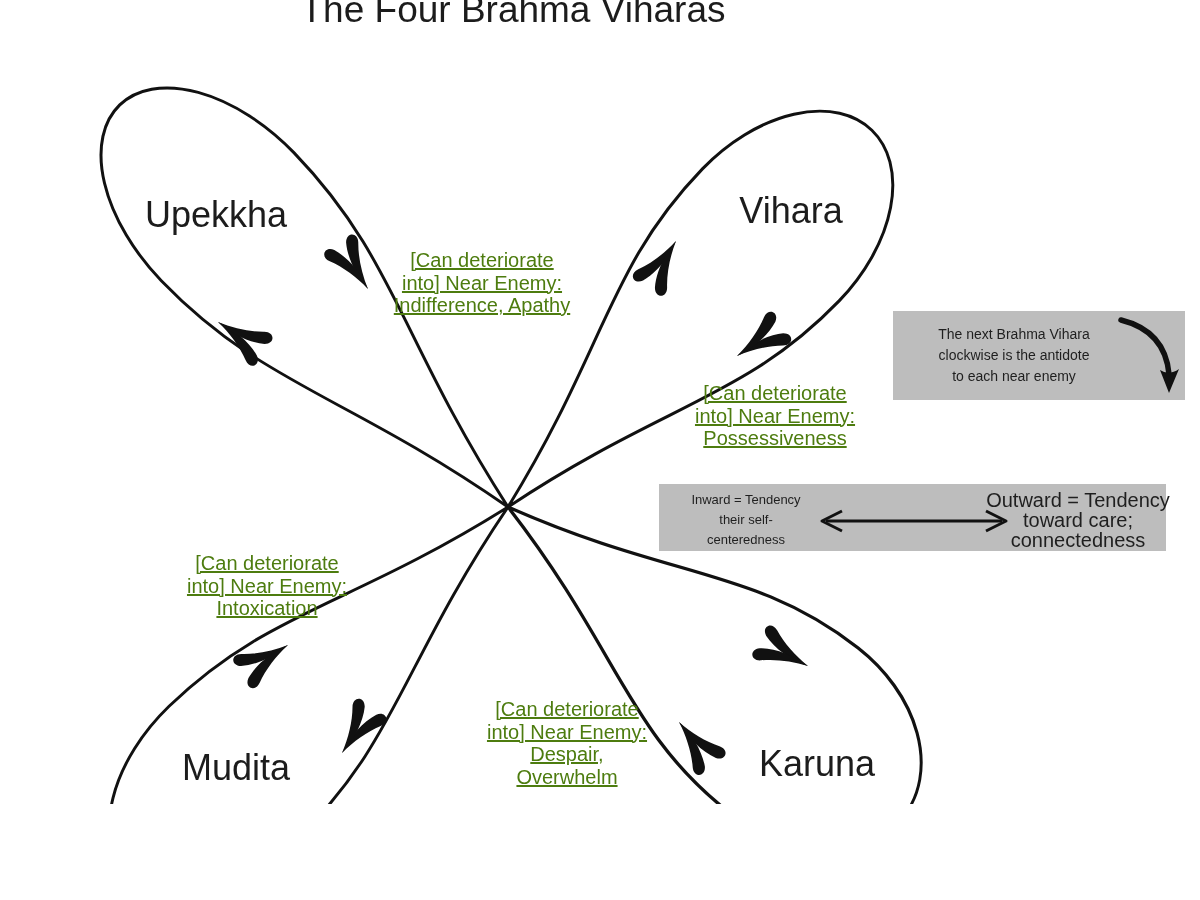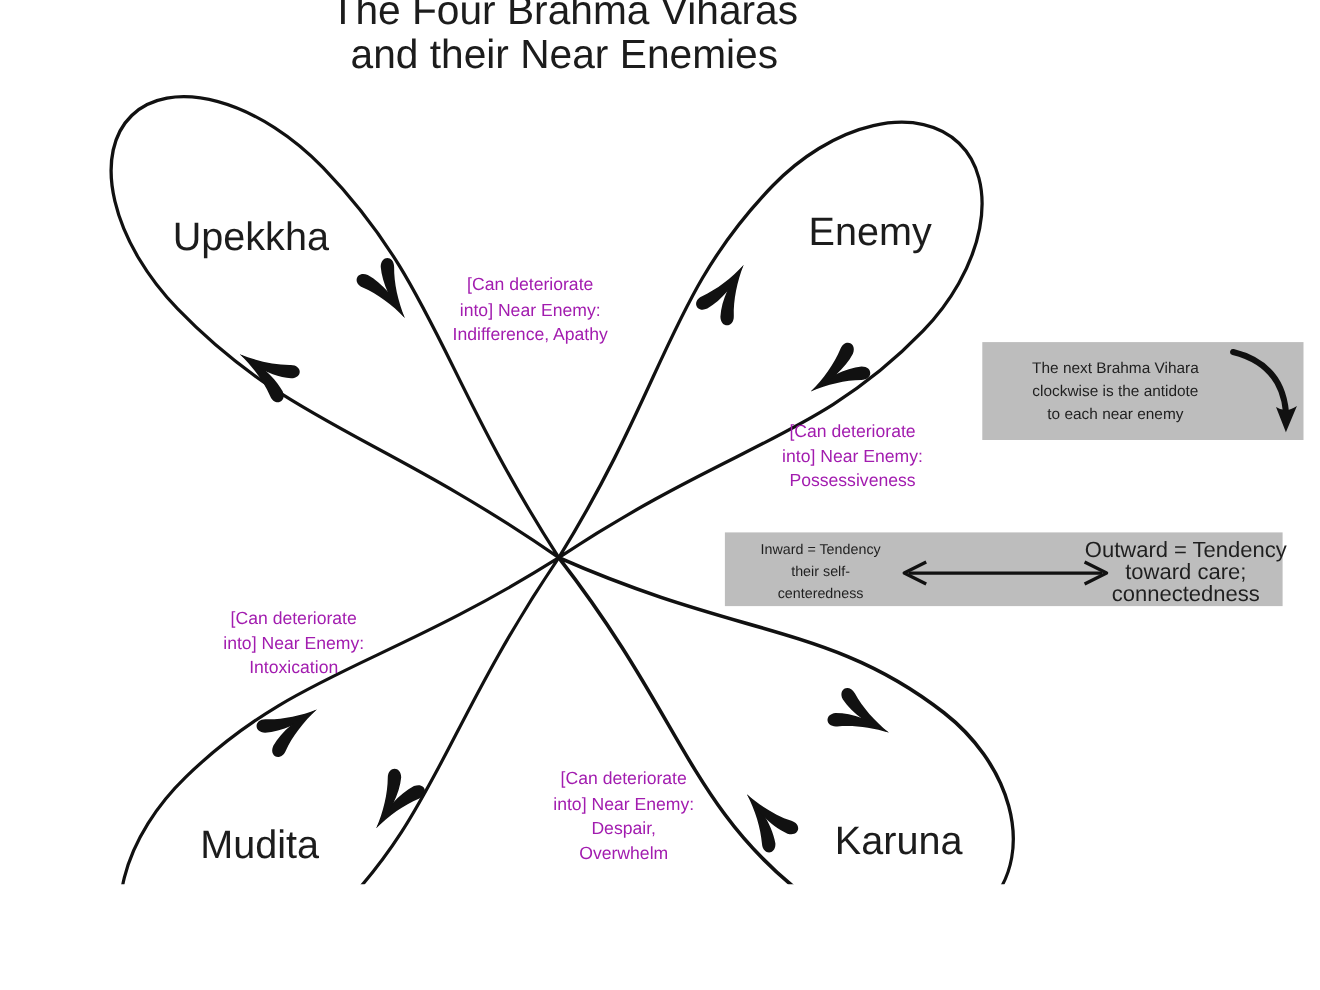--- a/index.html
+++ b/index.html
@@ -9,21 +9,21 @@
     font-family:"Liberation Sans", sans-serif;
     color:#212121;
   }
   .abs { position:absolute; }
   .centered { transform:translateX(-50%); text-align:center; }
   .title {
     left:513px; top:-10px; line-height:40px; font-size:37px;
     color:#1c1c1c; white-space:nowrap;
   }
   .petal-label { font-size:36px; color:#1c1c1c; white-space:nowrap; }
-  .ne { font-size:16px; line-height:22.5px; color:#a21caf; white-space:nowrap; }
+  .ne { font-size:20px; line-height:22.5px; color:#4d7c0f; white-space:nowrap;text-decoration:underline; }
   .callout { background:#bdbdbd; z-index:1; }
   .callout-text { position:absolute; font-size:14px; line-height:21px; color:#1f1f1f; white-space:nowrap; }
   svg.diagram { position:absolute; left:0; top:0; z-index:2; pointer-events:none; }
   .txt { z-index:3; }
 </style>
 </head>
 <body>
 
 <div class="stage">
 
@@ -64,25 +64,24 @@
 
     <g>
       <path d="M 826 521 L 1002 521" fill="none" stroke="#111111" stroke-width="3"></path>
       <path d="M 842 511 L 822 521 L 842 531" fill="none" stroke="#111111" stroke-width="3" stroke-linejoin="round"></path>
       <path d="M 986 511 L 1006 521 L 986 531" fill="none" stroke="#111111" stroke-width="3" stroke-linejoin="round"></path>
     </g>
   </svg>
 
   <div class="abs centered title txt">
     <div>The Four Brahma Viharas</div>
-    <div>and their Near Enemies</div>
   </div>
 
-  <div class="abs centered petal-label txt" style="left:228px; top:194px">Upekkha</div>
-  <div class="abs centered petal-label txt" style="left:791px; top:190px">Enemy</div>
+  <div class="abs centered petal-label txt" style="left:216px; top:194px">Upekkha</div>
+  <div class="abs centered petal-label txt" style="left:791px; top:190px">Vihara</div>
   <div class="abs centered petal-label txt" style="left:236px; top:747px">Mudita</div>
   <div class="abs centered petal-label txt" style="left:817px; top:743px">Karuna</div>
 
   <div class="abs centered ne txt" style="left:482px; top:249px">
     <div>[Can deteriorate</div>
     <div>into] Near Enemy:</div>
     <div>Indifference, Apathy</div>
   </div>
 
   <div class="abs centered ne txt" style="left:775px; top:382px">

